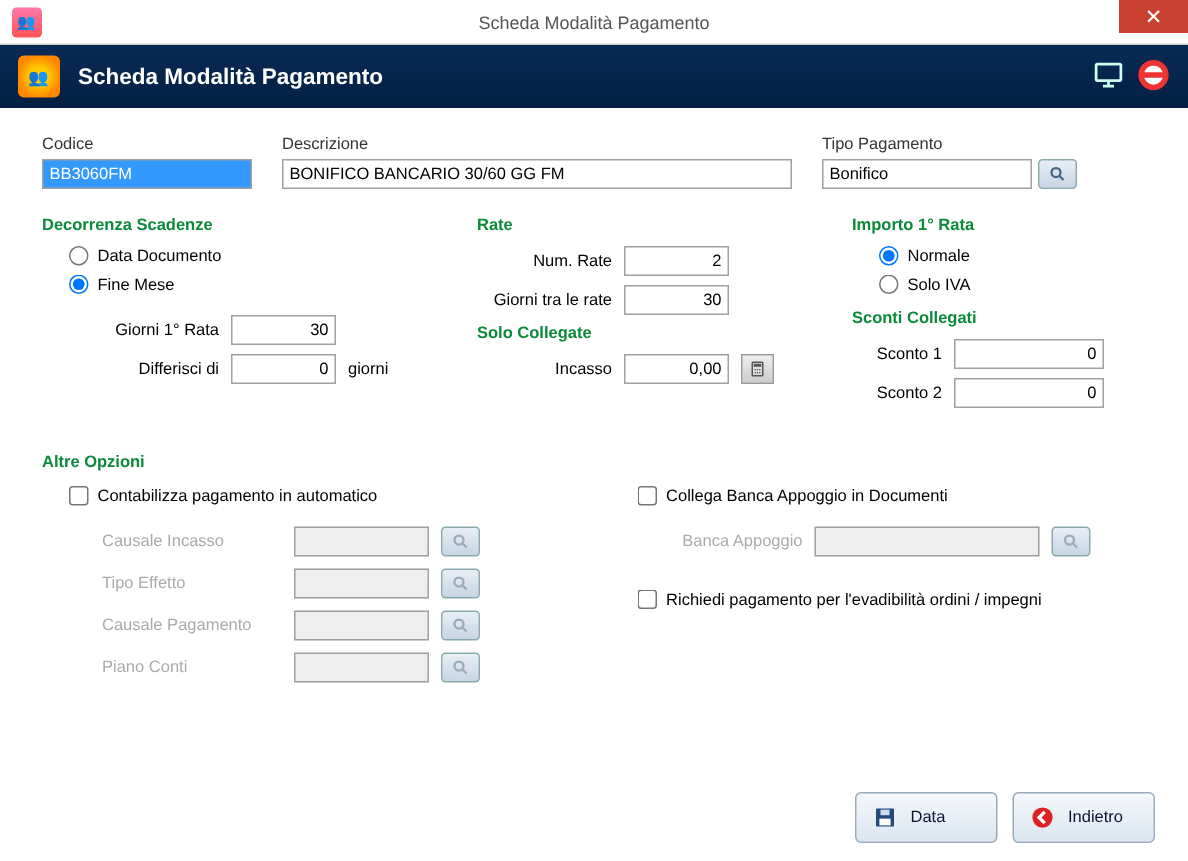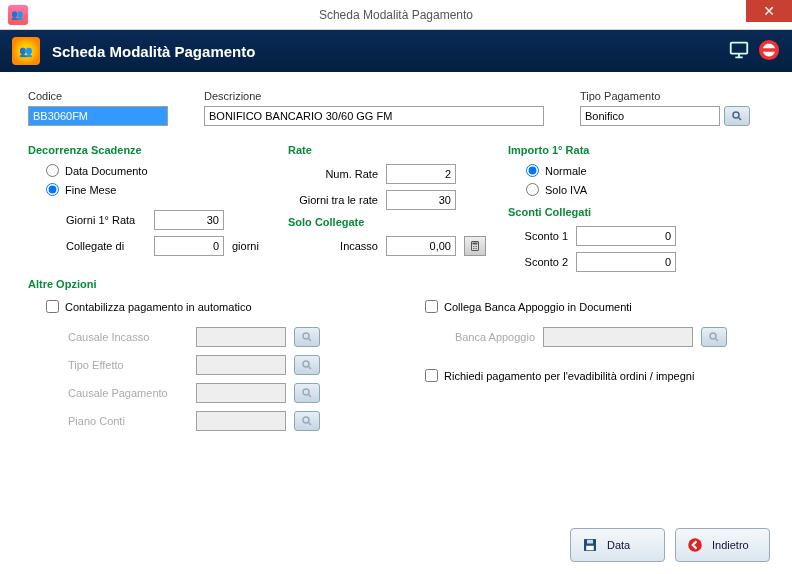--- a/index.html
+++ b/index.html
@@ -7,38 +7,38 @@
 .titlebar{height:30px;background:#fff;border-bottom:1px solid #d0d0d0;display:flex;align-items:center;position:relative}
 .titlebar-icon{width:20px;height:20px;margin-left:8px;background:linear-gradient(#f7a,#f55);border-radius:3px;display:flex;align-items:center;justify-content:center;font-size:10px}
 .titlebar-title{position:absolute;left:50%;transform:translateX(-50%);color:#555;font-size:12px}
 .titlebar-close{position:absolute;right:0;top:0;width:46px;height:22px;background:#c74032;color:#fff;display:flex;align-items:center;justify-content:center;font-size:14px}
 .header{height:42px;background:linear-gradient(#0a2a55,#031f42);display:flex;align-items:center;padding:0 12px;color:#fff}
 .header-icon{width:28px;height:28px;background:radial-gradient(circle,#fc0 30%,#f80 70%);border-radius:4px;margin-right:12px;display:flex;align-items:center;justify-content:center}
 .header-title{font-size:15px;font-weight:bold;flex:1}
 .header-right{display:flex;gap:8px}
 .monitor-icon svg,.life-icon svg{width:22px;height:22px}
 .content{padding:18px 28px;background:#fff;height:calc(574px - 30px - 42px);position:relative}
-.row{display:flex;gap:36px;margin-bottom:18px}
+.row{display:flex;gap:20px;margin-bottom:18px}
 .field{display:flex;flex-direction:column;gap:4px}
 .label{color:#333;font-size:11px}
 .section-label{color:#0a8a3a;font-weight:bold;font-size:11px;margin-bottom:8px}
 input[type=text]{border:1px solid #a0a0a0;padding:2px 4px;height:20px;font-size:11px;background:#fff}
 input[type=text]:disabled{background:#eee;color:#999}
 .code-input{background:#fff9b8!important;width:140px}
 .code-input.sel{background:#3399ff!important;color:#fff}
 .desc-input{width:340px}
 .tipo-input{width:140px}
 .num-input{width:70px;text-align:right}
 .search-btn{width:26px;height:20px;background:linear-gradient(#e8eef5,#c8d5e5);border:1px solid #8aa;border-radius:3px;display:inline-flex;align-items:center;justify-content:center;cursor:pointer}
 .calc-btn{width:22px;height:20px;background:linear-gradient(#eee,#ccc);border:1px solid #999;display:inline-flex;align-items:center;justify-content:center;cursor:pointer}
-.columns{display:flex;margin-top:4px}
+.columns{display:flex;gap:30px;margin-top:4px}
 .col{flex:0 0 auto}
 .radio-row,.check-row{display:flex;align-items:flex-end;gap:6px;margin-bottom:6px}
 .field-row{display:flex;align-items:center;gap:8px;margin-bottom:6px}
-.field-row .lbl{width:110px;text-align:left}
+.field-row .lbl{width:110px;text-align:right}
 .field-row .lbl-r{width:90px;text-align:right}
 .opt-grid{display:flex;gap:88px;margin-top:10px}
 .opt-col{display:flex;flex-direction:column;gap:4px}
 .opt-row{display:flex;align-items:center;gap:8px;margin-bottom:4px}
 .opt-row .olbl{width:120px;color:#aaa}
 .opt-row input{width:90px}
 .opt-row2 .olbl{width:110px;color:#aaa;text-align:right}
 .opt-row2 input{width:150px}
 .footer{position:absolute;bottom:12px;right:22px;display:flex;gap:10px}
 .btn{width:95px;height:34px;border:1px solid #9ab;border-radius:4px;background:linear-gradient(#f5f8fb,#dbe6f0);display:flex;align-items:center;gap:8px;padding:0 10px;cursor:pointer;color:#113}
@@ -104,21 +104,21 @@
         <div class="radio-row">
             <input type="radio" name="dec" checked="" style="">
             <span>Fine Mese</span>
           </div>
         <div style="height:8px"></div>
         <div class="field-row" style="padding-left:20px">
             <span class="lbl" style="width:80px">Giorni 1° Rata</span>
             <input type="text" class="num-input" value="30" style="">
           </div>
         <div class="field-row" style="padding-left:20px">
-            <span class="lbl" style="width:80px">Collegate di</span>
+            <span class="lbl" style="width:80px">Differisci di</span>
             <input type="text" class="num-input" value="0" style="">
             <span>giorni</span>
           </div>
       </div>
     </div>
 
     <div class="col" style="width:220px">
       <div class="section-label">Rate</div>
       <div class="field-row">
           <span class="lbl-r">Num. Rate</span>
@@ -164,21 +164,21 @@
           <span class="lbl-r" style="width:60px">Sconto 1</span>
           <input type="text" class="num-input" style="width: 100px;" value="0">
         </div>
       <div class="field-row">
           <span class="lbl-r" style="width:60px">Sconto 2</span>
           <input type="text" class="num-input" style="width: 100px;" value="0">
         </div>
     </div>
   </div>
 
-  <div style="">
+  <div style="margin-top:24px">
     <div class="section-label">Altre Opzioni</div>
     <div class="opt-grid">
       <div class="opt-col" style="width:310px">
         <div class="check-row" style="margin-bottom:10px;padding-left:18px">
             <input type="checkbox" style="">
             <span>Contabilizza pagamento in automatico</span>
           </div>
         <div class="opt-row" style="padding-left:40px">
             <span class="olbl">Causale Incasso</span>
             <input type="text" disabled="" style="">

